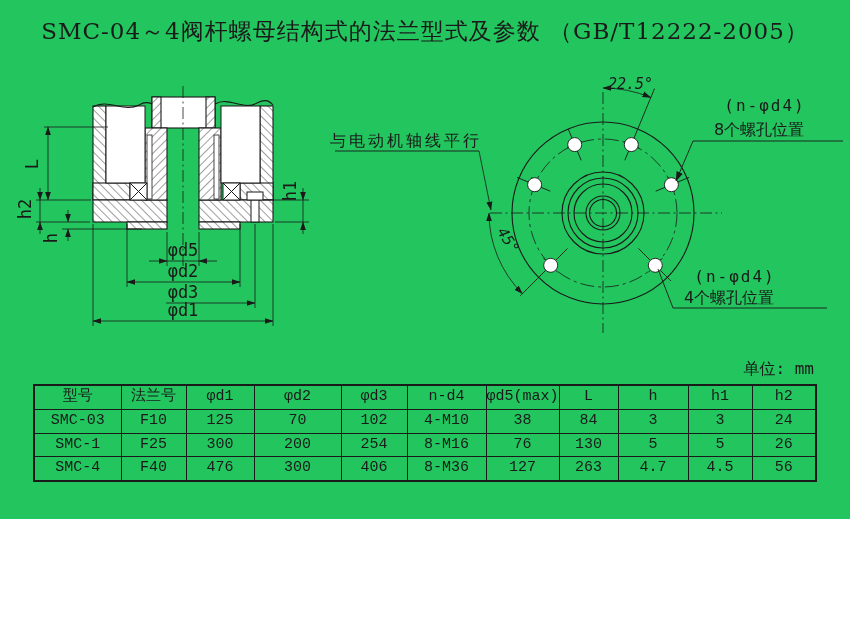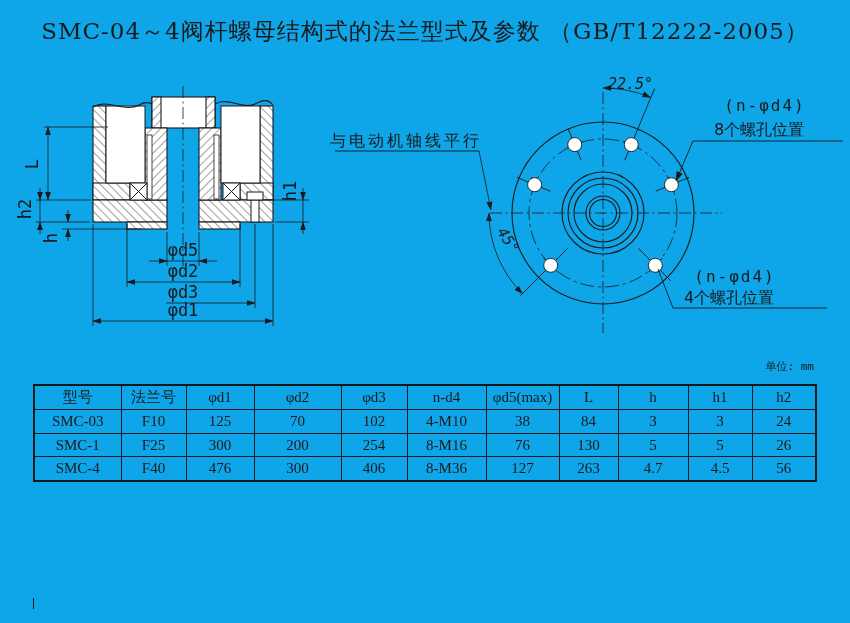--- a/index.html
+++ b/index.html
@@ -1,32 +1,32 @@
 <!DOCTYPE html>
 <html><head>
 <meta charset="utf-8">
 <style>
   html,body{margin:0;padding:0;background:#ffffff;}
-  .page{position:relative;width:850px;height:623px;background:#0ea5e9;overflow:hidden;
+  .page{position:relative;width:850px;height:519px;background:#22c55e;overflow:hidden;
         color:#1a1a1a;font-family:"DejaVu Sans",sans-serif;}
   .title{position:absolute;top:16px;left:0;width:100%;text-align:center;
          font-size:23px;letter-spacing:1px;font-family:"DejaVu Serif","DejaVu Sans",serif;
          white-space:nowrap;}
-  .unit-label{position:absolute;top:359px;right:36px;font-size:11px;
+  .unit-label{position:absolute;top:359px;right:36px;font-size:16px;
               font-family:"DejaVu Sans Mono","DejaVu Sans",monospace;}
   svg{position:absolute;overflow:visible;}
   #secview{left:25px;top:78px;}
   #frontview{left:330px;top:63px;}
   svg text{fill:#1a1a1a;font-family:"DejaVu Sans Mono","DejaVu Sans",monospace;}
   .cjk{font-family:"DejaVu Sans",sans-serif;}
   .dimtxt{font-size:17px;}
   .angtxt{font-size:15px;font-style:italic;}
   .tablewrap{position:absolute;left:33px;top:384px;width:782px;}
   table.spec{border-collapse:collapse;table-layout:fixed;width:782px;
-             font-family:Liberation Serif, serif;font-size:15px;padding-left:25px;}
+             font-family:Liberation Mono, monospace;font-size:15px;padding-left:25px;}
   table.spec th,table.spec td{border:1px solid #1a1a1a;text-align:center;
              height:22.8px;padding:0;line-height:22.8px;font-weight:normal;
              white-space:nowrap;overflow:hidden;}
   table.spec{border:2px solid #1a1a1a;}
   table.spec th{font-size:15px;}
   .stub{position:absolute;left:33px;top:598px;width:1px;height:11px;background:#1a1a1a;}
 </style>
 </head>
 <body>
 

